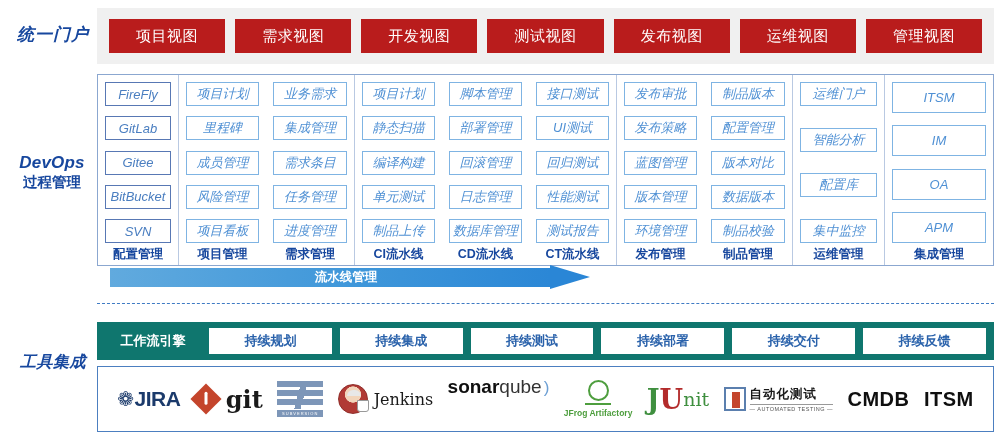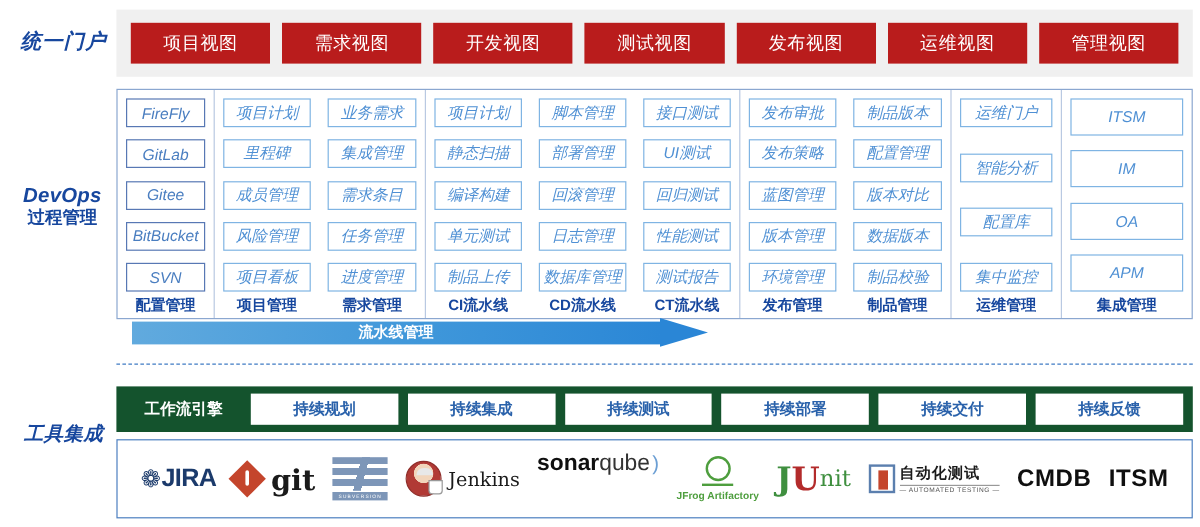--- a/index.html
+++ b/index.html
@@ -161,21 +161,21 @@
   #pipeline-arrow .head {
     position: absolute;
     left: 440px; top: -3px;
     width: 0; height: 0;
     border-top: 12.5px solid transparent;
     border-bottom: 12.5px solid transparent;
     border-left: 40px solid #2a86d6;
   }
   #pipeline-arrow .label {
     position: absolute;
-    left: 0; top: 0;
+    left: 16px; top: 0;
     width: 440px; height: 19px;
     line-height: 19px;
     text-align: center;
     color: #ffffff;
     font-size: 12.5px;
     font-weight: bold;
   }
 
   
   #divider {
@@ -199,21 +199,21 @@
     font-size: 16px;
     font-weight: bold;
     font-style: italic;
     color: #17479e;
     letter-spacing: .5px;
   }
   #workflow-band {
     position: absolute;
     left: 97px; top: 10px;
     width: 897px; height: 38px;
-    background: #14532d;
+    background: #0f766e;
     display: flex;
     align-items: center;
     box-sizing: border-box;
     padding: 0 4px;
   }
   #workflow-engine-label {
     width: 104px;
     flex: none;
     text-align: center;
     color: #ffffff;

